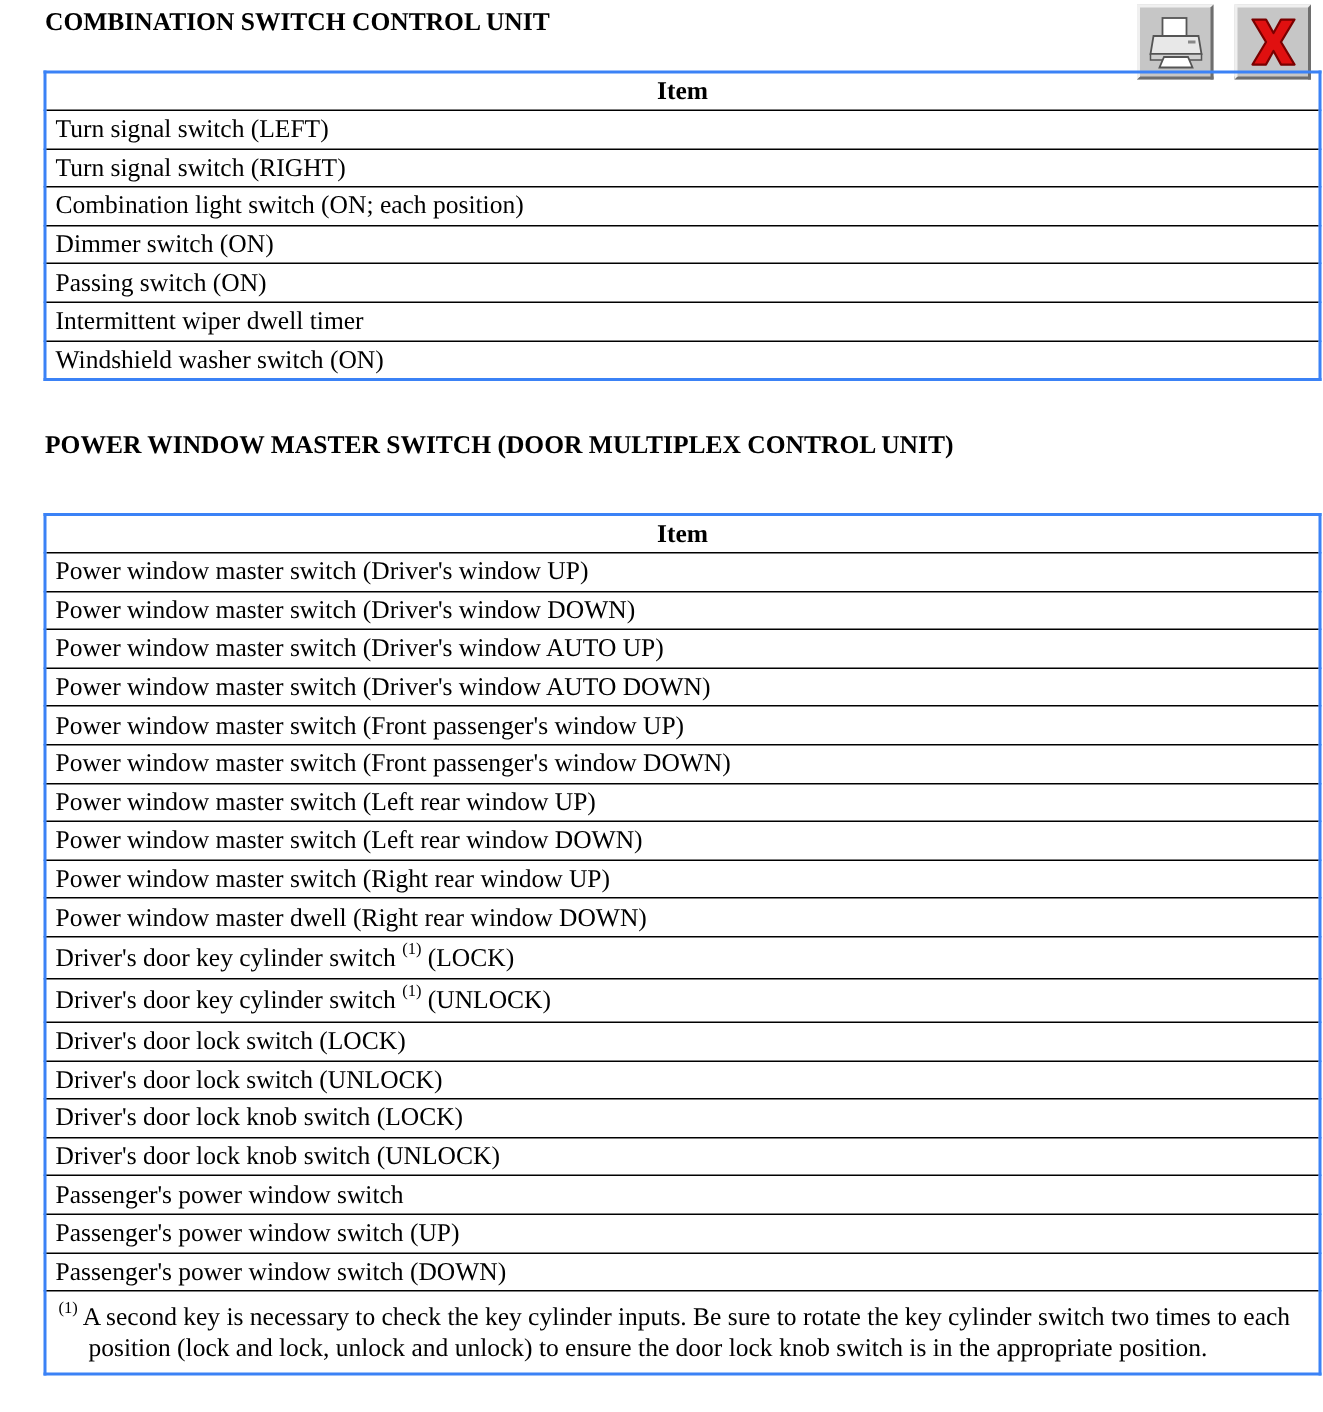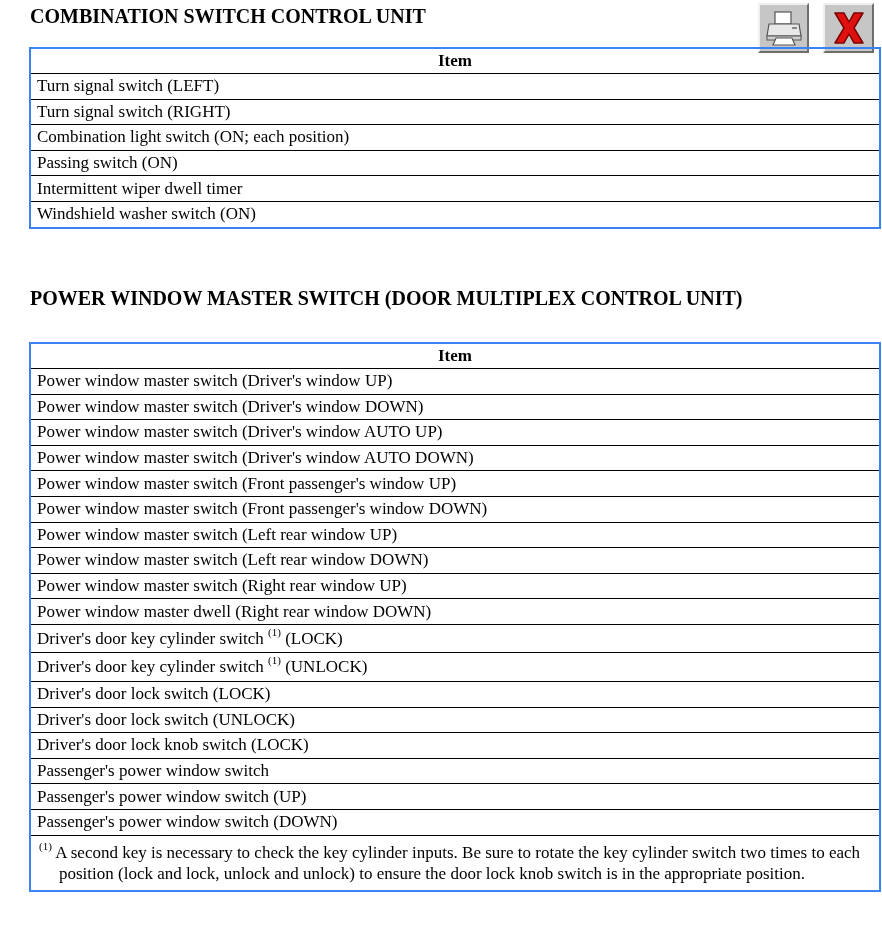--- a/index.html
+++ b/index.html
@@ -11,21 +11,21 @@
     width: 882px;
     height: 941px;
     position: relative;
     overflow: hidden;
     font-family: "Liberation Serif", serif;
     color: #000;
   }
   .section-title {
     position: absolute;
     left: 30px;
-    font-size: 20px;
+    font-size: 17px;
     font-weight: bold;
     letter-spacing: 0px;
     margin: 0;
   }
   #title1 { top: 5px; }
   #title2 { top: 287px; }
 
   .toolbar {
     position: absolute;
     top: 3px;
@@ -130,20 +130,23 @@
     <tr>
         <td>Turn signal switch (LEFT)</td>
       </tr>
     <tr>
         <td>Turn signal switch (RIGHT)</td>
       </tr>
     <tr>
         <td>Combination light switch (ON; each position)</td>
       </tr>
     <tr>
+        <td>Dimmer switch (ON)</td>
+      </tr>
+    <tr>
         <td>Passing switch (ON)</td>
       </tr>
     <tr>
         <td>Intermittent wiper dwell timer</td>
       </tr>
     <tr>
         <td>Windshield washer switch (ON)</td>
       </tr>
   </tbody>
 </table>
@@ -194,20 +197,23 @@
       <td class="tall"><span>Driver's door key cylinder switch </span><sup class="fn">(1)</sup><span> (UNLOCK)</span></td>
     </tr>
     <tr>
         <td>Driver's door lock switch (LOCK)</td>
       </tr>
     <tr>
         <td>Driver's door lock switch (UNLOCK)</td>
       </tr>
     <tr>
         <td>Driver's door lock knob switch (LOCK)</td>
+      </tr>
+    <tr>
+        <td>Driver's door lock knob switch (UNLOCK)</td>
       </tr>
     <tr>
         <td>Passenger's power window switch</td>
       </tr>
     <tr>
         <td>Passenger's power window switch (UP)</td>
       </tr>
     <tr>
         <td>Passenger's power window switch (DOWN)</td>
       </tr>

